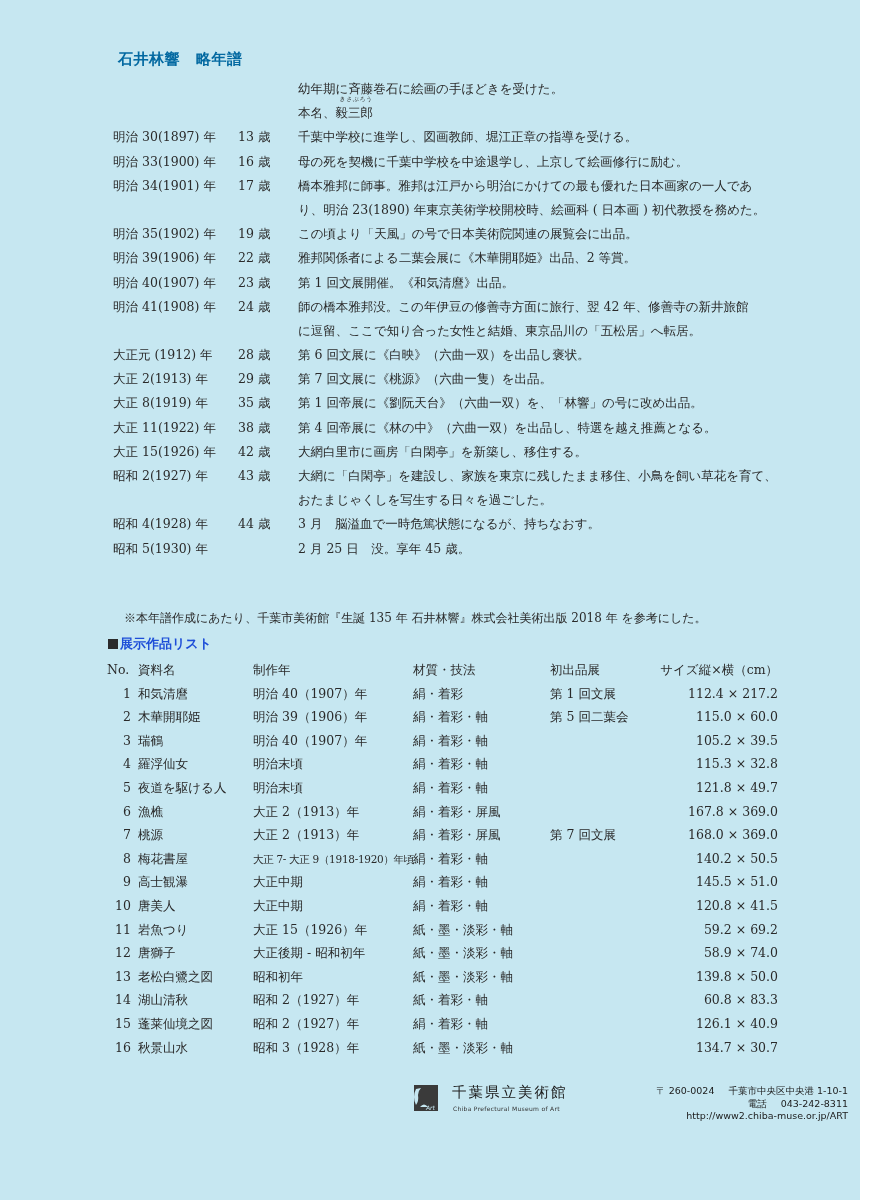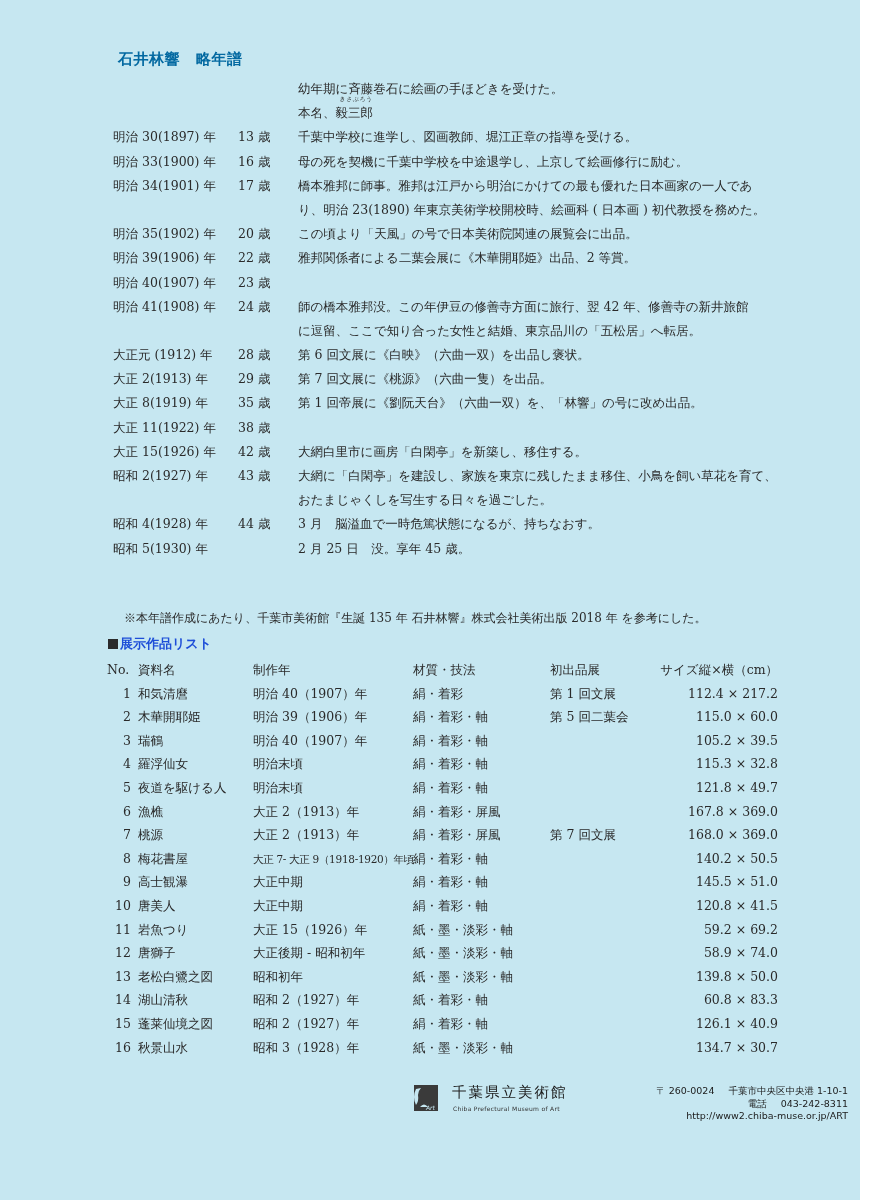--- a/index.html
+++ b/index.html
@@ -101,33 +101,34 @@
       <span class="era">明治 34(1901) 年</span>
       <span class="age" style="left:125px">17 歳</span>
       <span class="evtext">橋本雅邦に師事。雅邦は江戸から明治にかけての最も優れた日本画家の一人であ</span>
     </div>
     <div class="crow">
       <span class="evtext">り、明治 23(1890) 年東京美術学校開校時、絵画科 ( 日本画 ) 初代教授を務めた。</span>
     </div>
 
     <div class="crow">
       <span class="era">明治 35(1902) 年</span>
-      <span class="age" style="left:125px">20 歳</span>
+      <span class="age" style="left:125px">19 歳</span>
       <span class="evtext">この頃より「天風」の号で日本美術院関連の展覧会に出品。</span>
     </div>
 
     <div class="crow">
       <span class="era">明治 39(1906) 年</span>
       <span class="age" style="left:125px">22 歳</span>
       <span class="evtext">雅邦関係者による二葉会展に《木華開耶姫》出品、2 等賞。</span>
     </div>
 
     <div class="crow">
       <span class="era">明治 40(1907) 年</span>
       <span class="age" style="left:125px">23 歳</span>
+      <span class="evtext">第 1 回文展開催。《和気清麿》出品。</span>
     </div>
 
     <div class="crow">
       <span class="era">明治 41(1908) 年</span>
       <span class="age" style="left:125px">24 歳</span>
       <span class="evtext">師の橋本雅邦没。この年伊豆の修善寺方面に旅行、翌 42 年、修善寺の新井旅館</span>
     </div>
     <div class="crow">
       <span class="evtext">に逗留、ここで知り合った女性と結婚、東京品川の「五松居」へ転居。</span>
     </div>
@@ -146,20 +147,21 @@
 
     <div class="crow">
       <span class="era">大正 8(1919) 年</span>
       <span class="age" style="left:125px">35 歳</span>
       <span class="evtext">第 1 回帝展に《劉阮天台》（六曲一双）を、「林響」の号に改め出品。</span>
     </div>
 
     <div class="crow">
       <span class="era">大正 11(1922) 年</span>
       <span class="age" style="left:125px">38 歳</span>
+      <span class="evtext">第 4 回帝展に《林の中》（六曲一双）を出品し、特選を越え推薦となる。</span>
     </div>
 
     <div class="crow">
       <span class="era">大正 15(1926) 年</span>
       <span class="age" style="left:125px">42 歳</span>
       <span class="evtext">大網白里市に画房「白閑亭」を新築し、移住する。</span>
     </div>
 
     <div class="crow">
       <span class="era">昭和 2(1927) 年</span>

